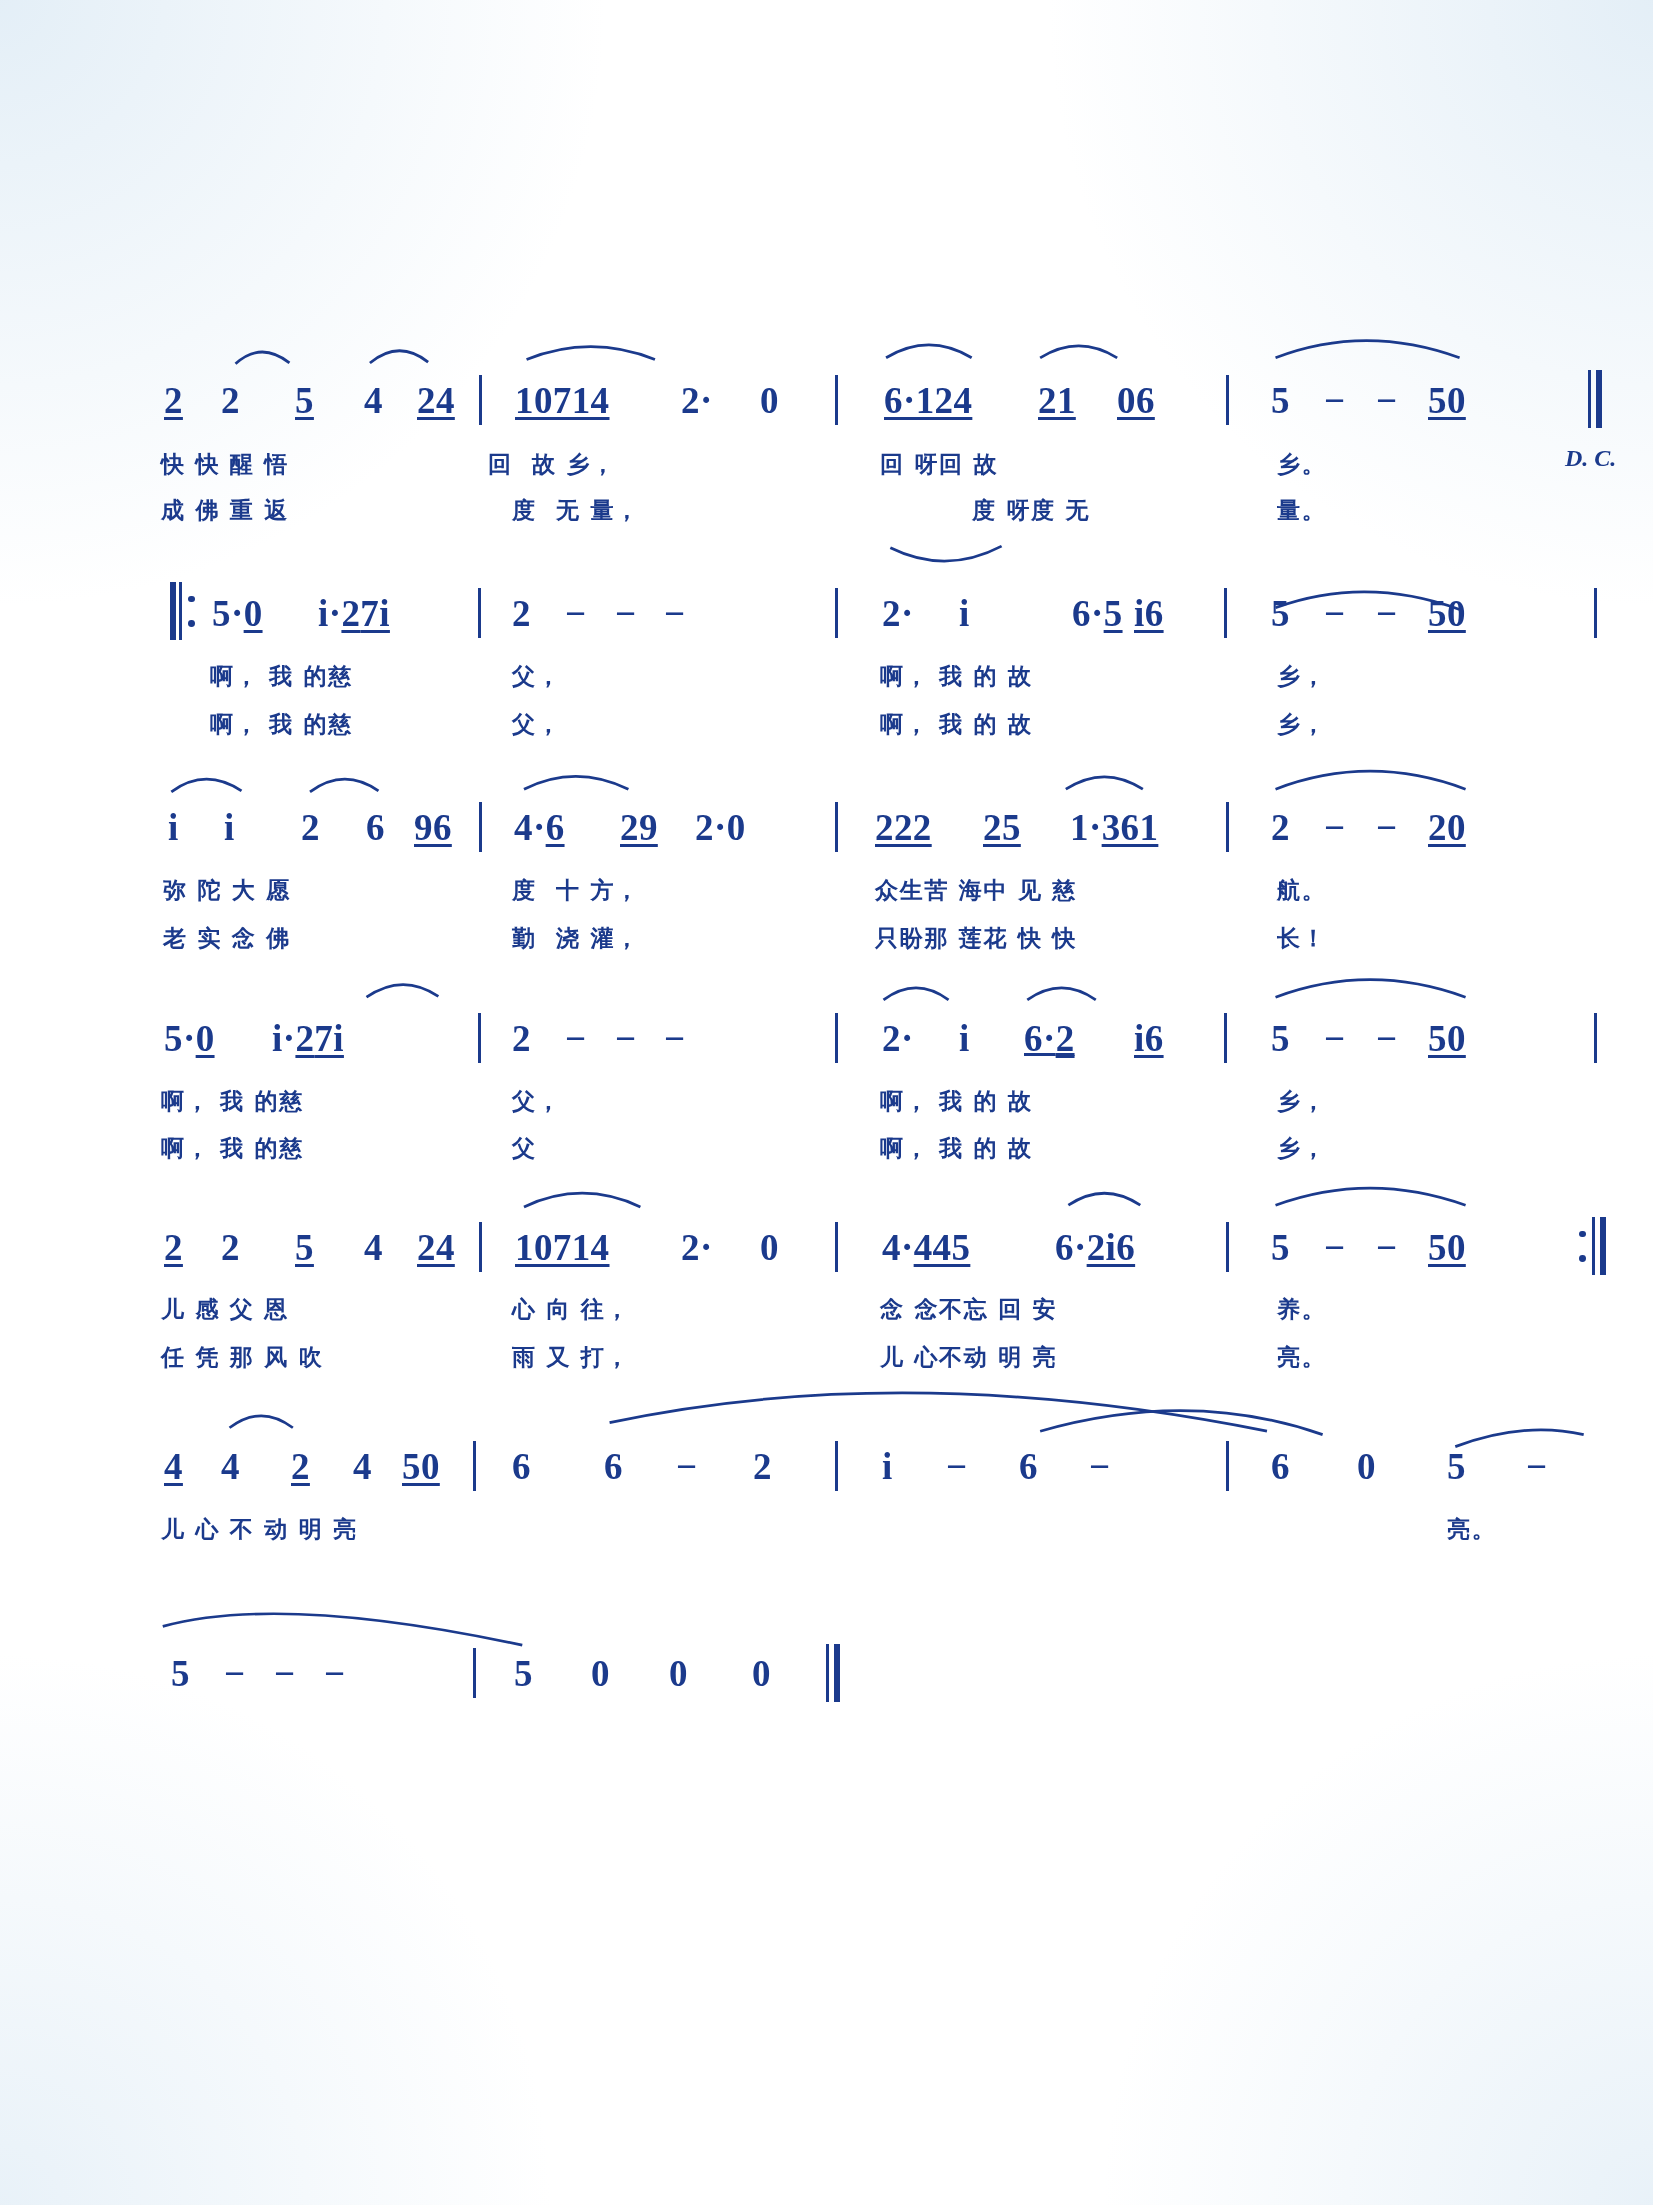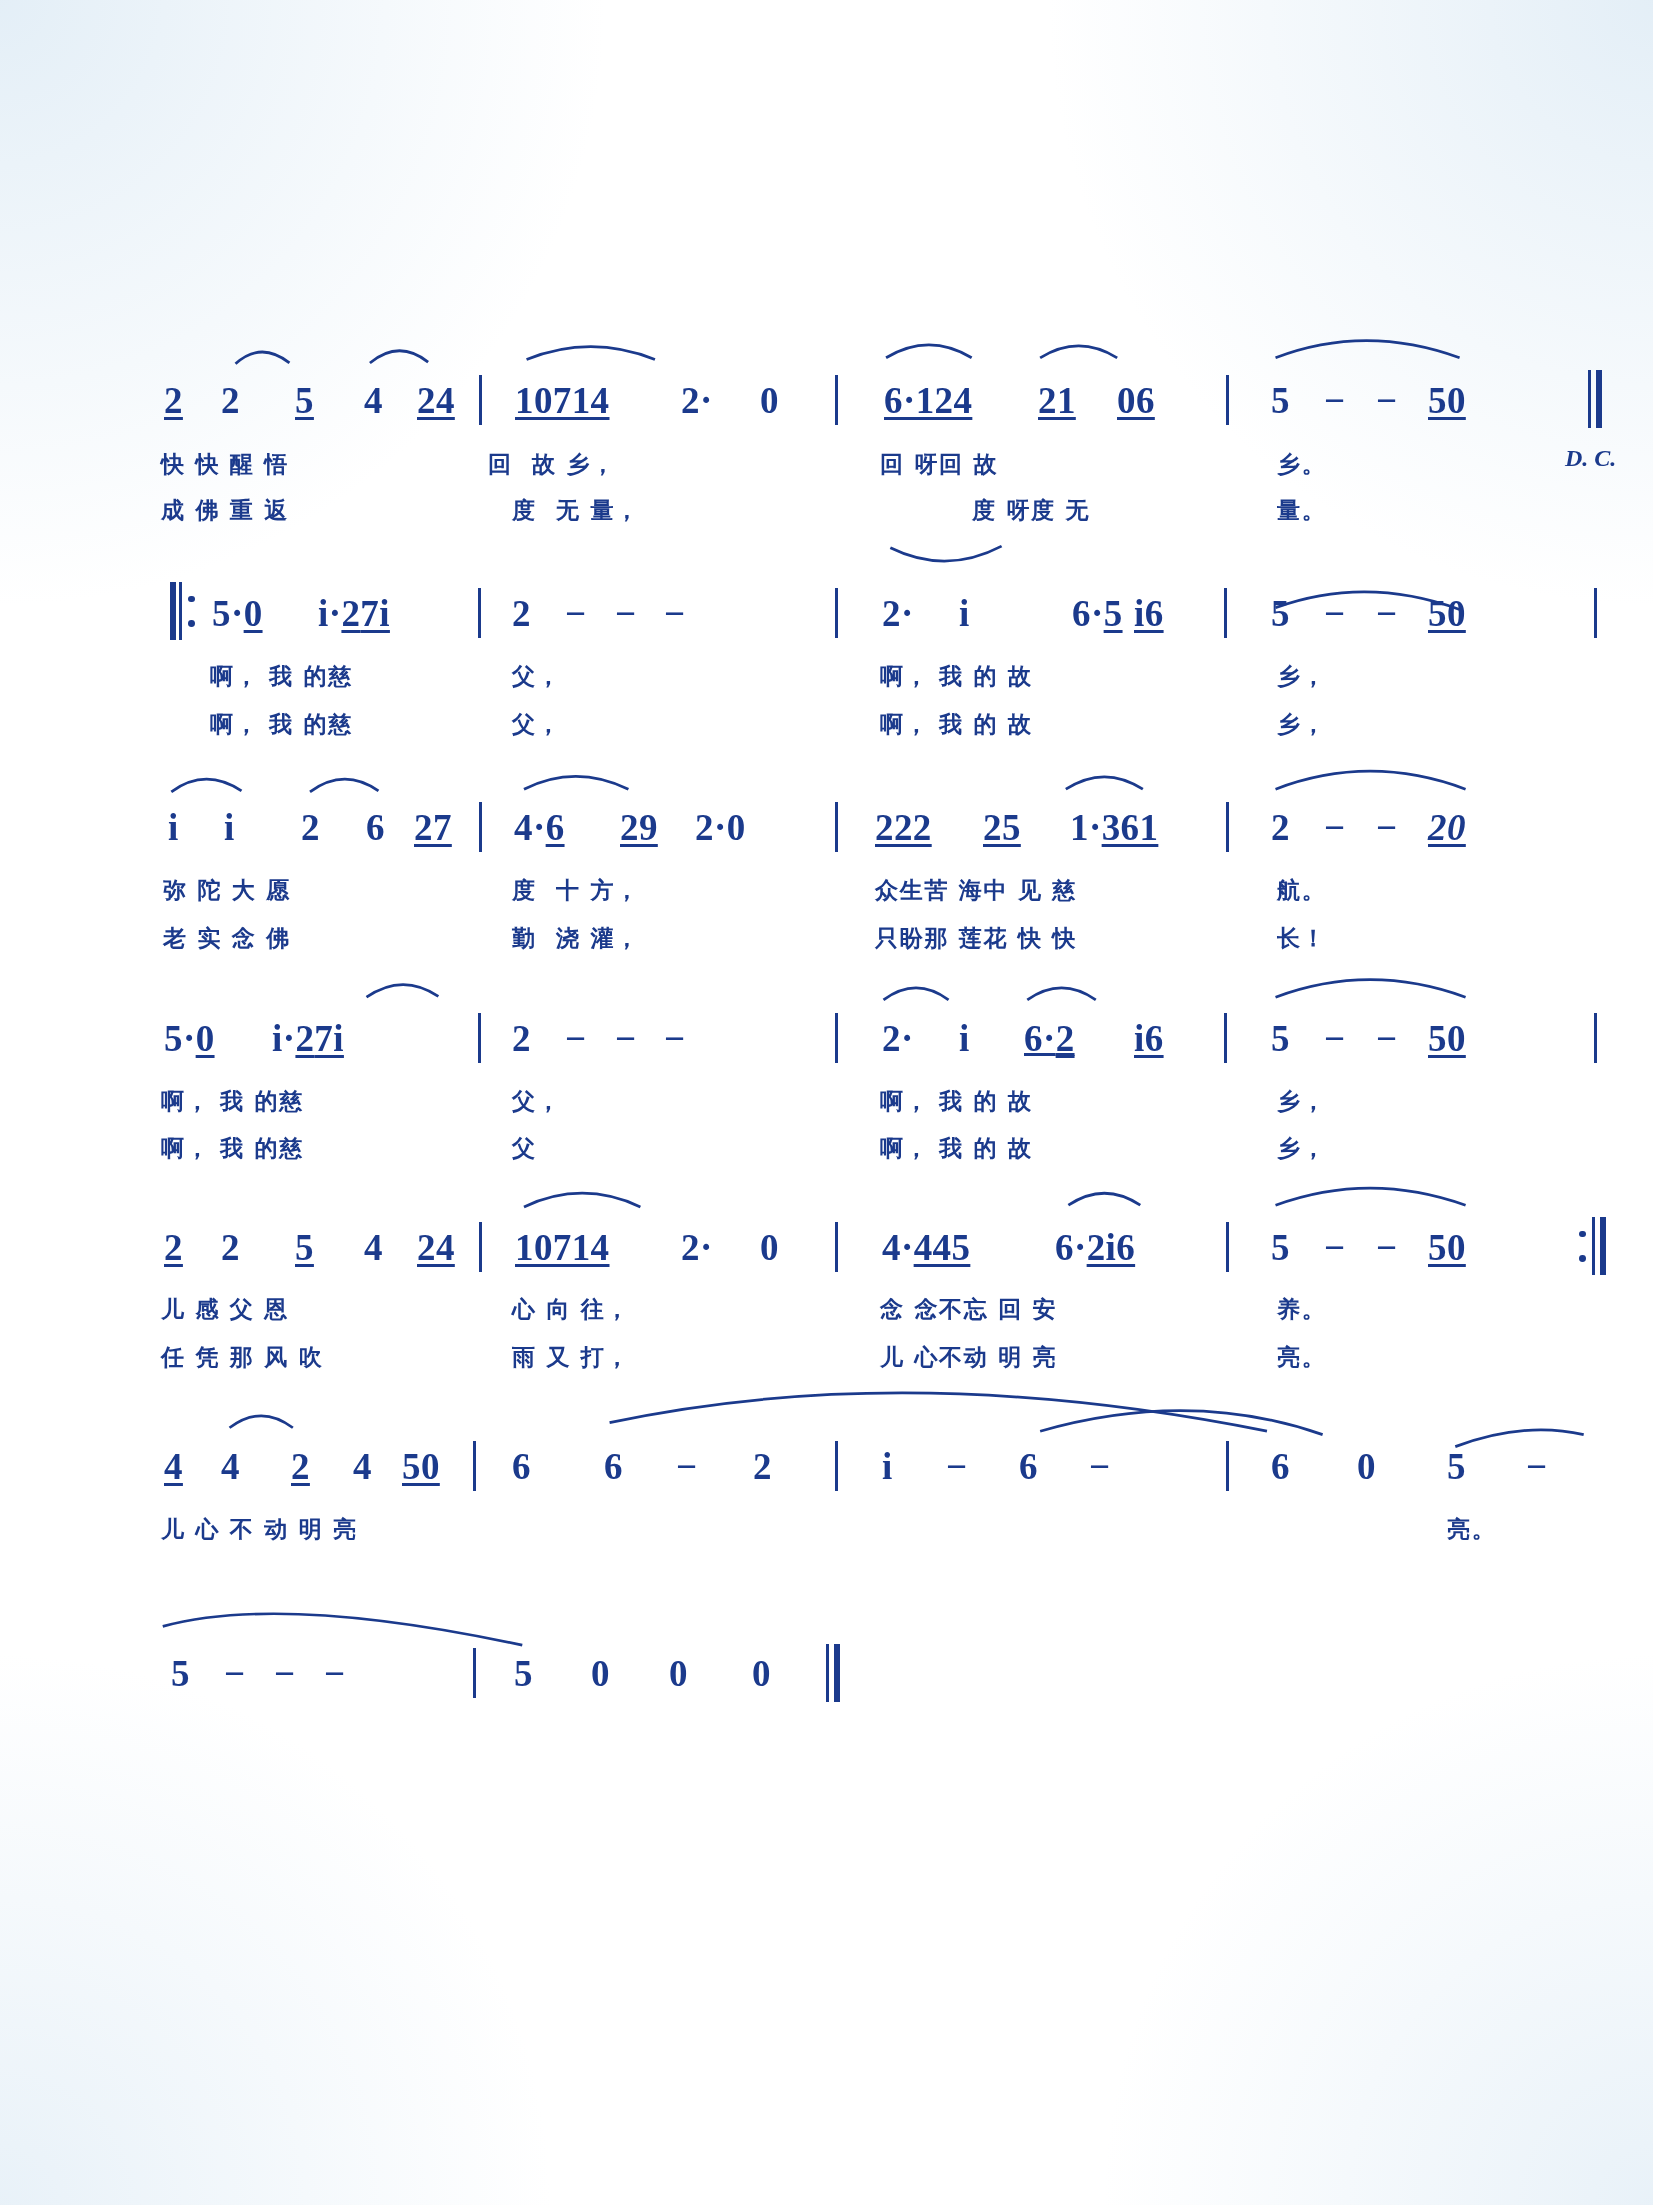--- a/index.html
+++ b/index.html
@@ -209,37 +209,37 @@
     <div class="cell lyric" style="left:512px; top:709px;">父，</div>
     <div class="cell lyric" style="left:880px; top:709px;">啊， 我 的 故</div>
     <div class="cell lyric" style="left:1277px; top:709px;">乡，</div>
   </div>
 
   <div class="row">
     <div class="cell num" style="left:168px; top:806px;">i</div>
     <div class="cell num" style="left:224px; top:806px;">i</div>
     <div class="cell num" style="left:301px; top:806px;">2</div>
     <div class="cell num" style="left:366px; top:806px;">6</div>
-    <div class="cell num u1" style="left:414px; top:806px;">27</div>
+    <div class="cell num u1" style="left:414px; top:806px;">96</div>
     <div class="barline" style="left:479px; top:802px; height:50px;"></div>
 
     <div class="cell num" style="left:514px; top:806px;">4·<span class="u1">6</span></div>
     <div class="cell num u1" style="left:620px; top:806px;">29</div>
     <div class="cell num" style="left:695px; top:806px;">2·0</div>
     <div class="barline" style="left:835px; top:802px; height:50px;"></div>
 
     <div class="cell num u1" style="left:875px; top:806px;">222</div>
     <div class="cell num u1" style="left:983px; top:806px;">25</div>
     <div class="cell num" style="left:1070px; top:806px;">1·<span class="u1">361</span></div>
     <div class="barline" style="left:1226px; top:802px; height:50px;"></div>
 
     <div class="cell num" style="left:1271px; top:806px;">2</div>
     <div class="cell num" style="left:1324px; top:806px;">−</div>
     <div class="cell num" style="left:1376px; top:806px;">−</div>
-    <div class="cell num u1" style="left:1428px; top:806px;font-style:italic;">20</div>
+    <div class="cell num u1" style="left:1428px; top:806px;">20</div>
 
     <div class="cell lyric" style="left:163px; top:875px;">弥 陀 大 愿</div>
     <div class="cell lyric" style="left:512px; top:875px;">度  十 方，</div>
     <div class="cell lyric" style="left:875px; top:875px;">众生苦 海中 见 慈</div>
     <div class="cell lyric" style="left:1277px; top:875px;">航。</div>
 
     <div class="cell lyric" style="left:163px; top:923px;">老 实 念 佛</div>
     <div class="cell lyric" style="left:512px; top:923px;">勤  浇 灌，</div>
     <div class="cell lyric" style="left:875px; top:923px;">只盼那 莲花 快 快</div>
     <div class="cell lyric" style="left:1277px; top:923px;">长！</div>

